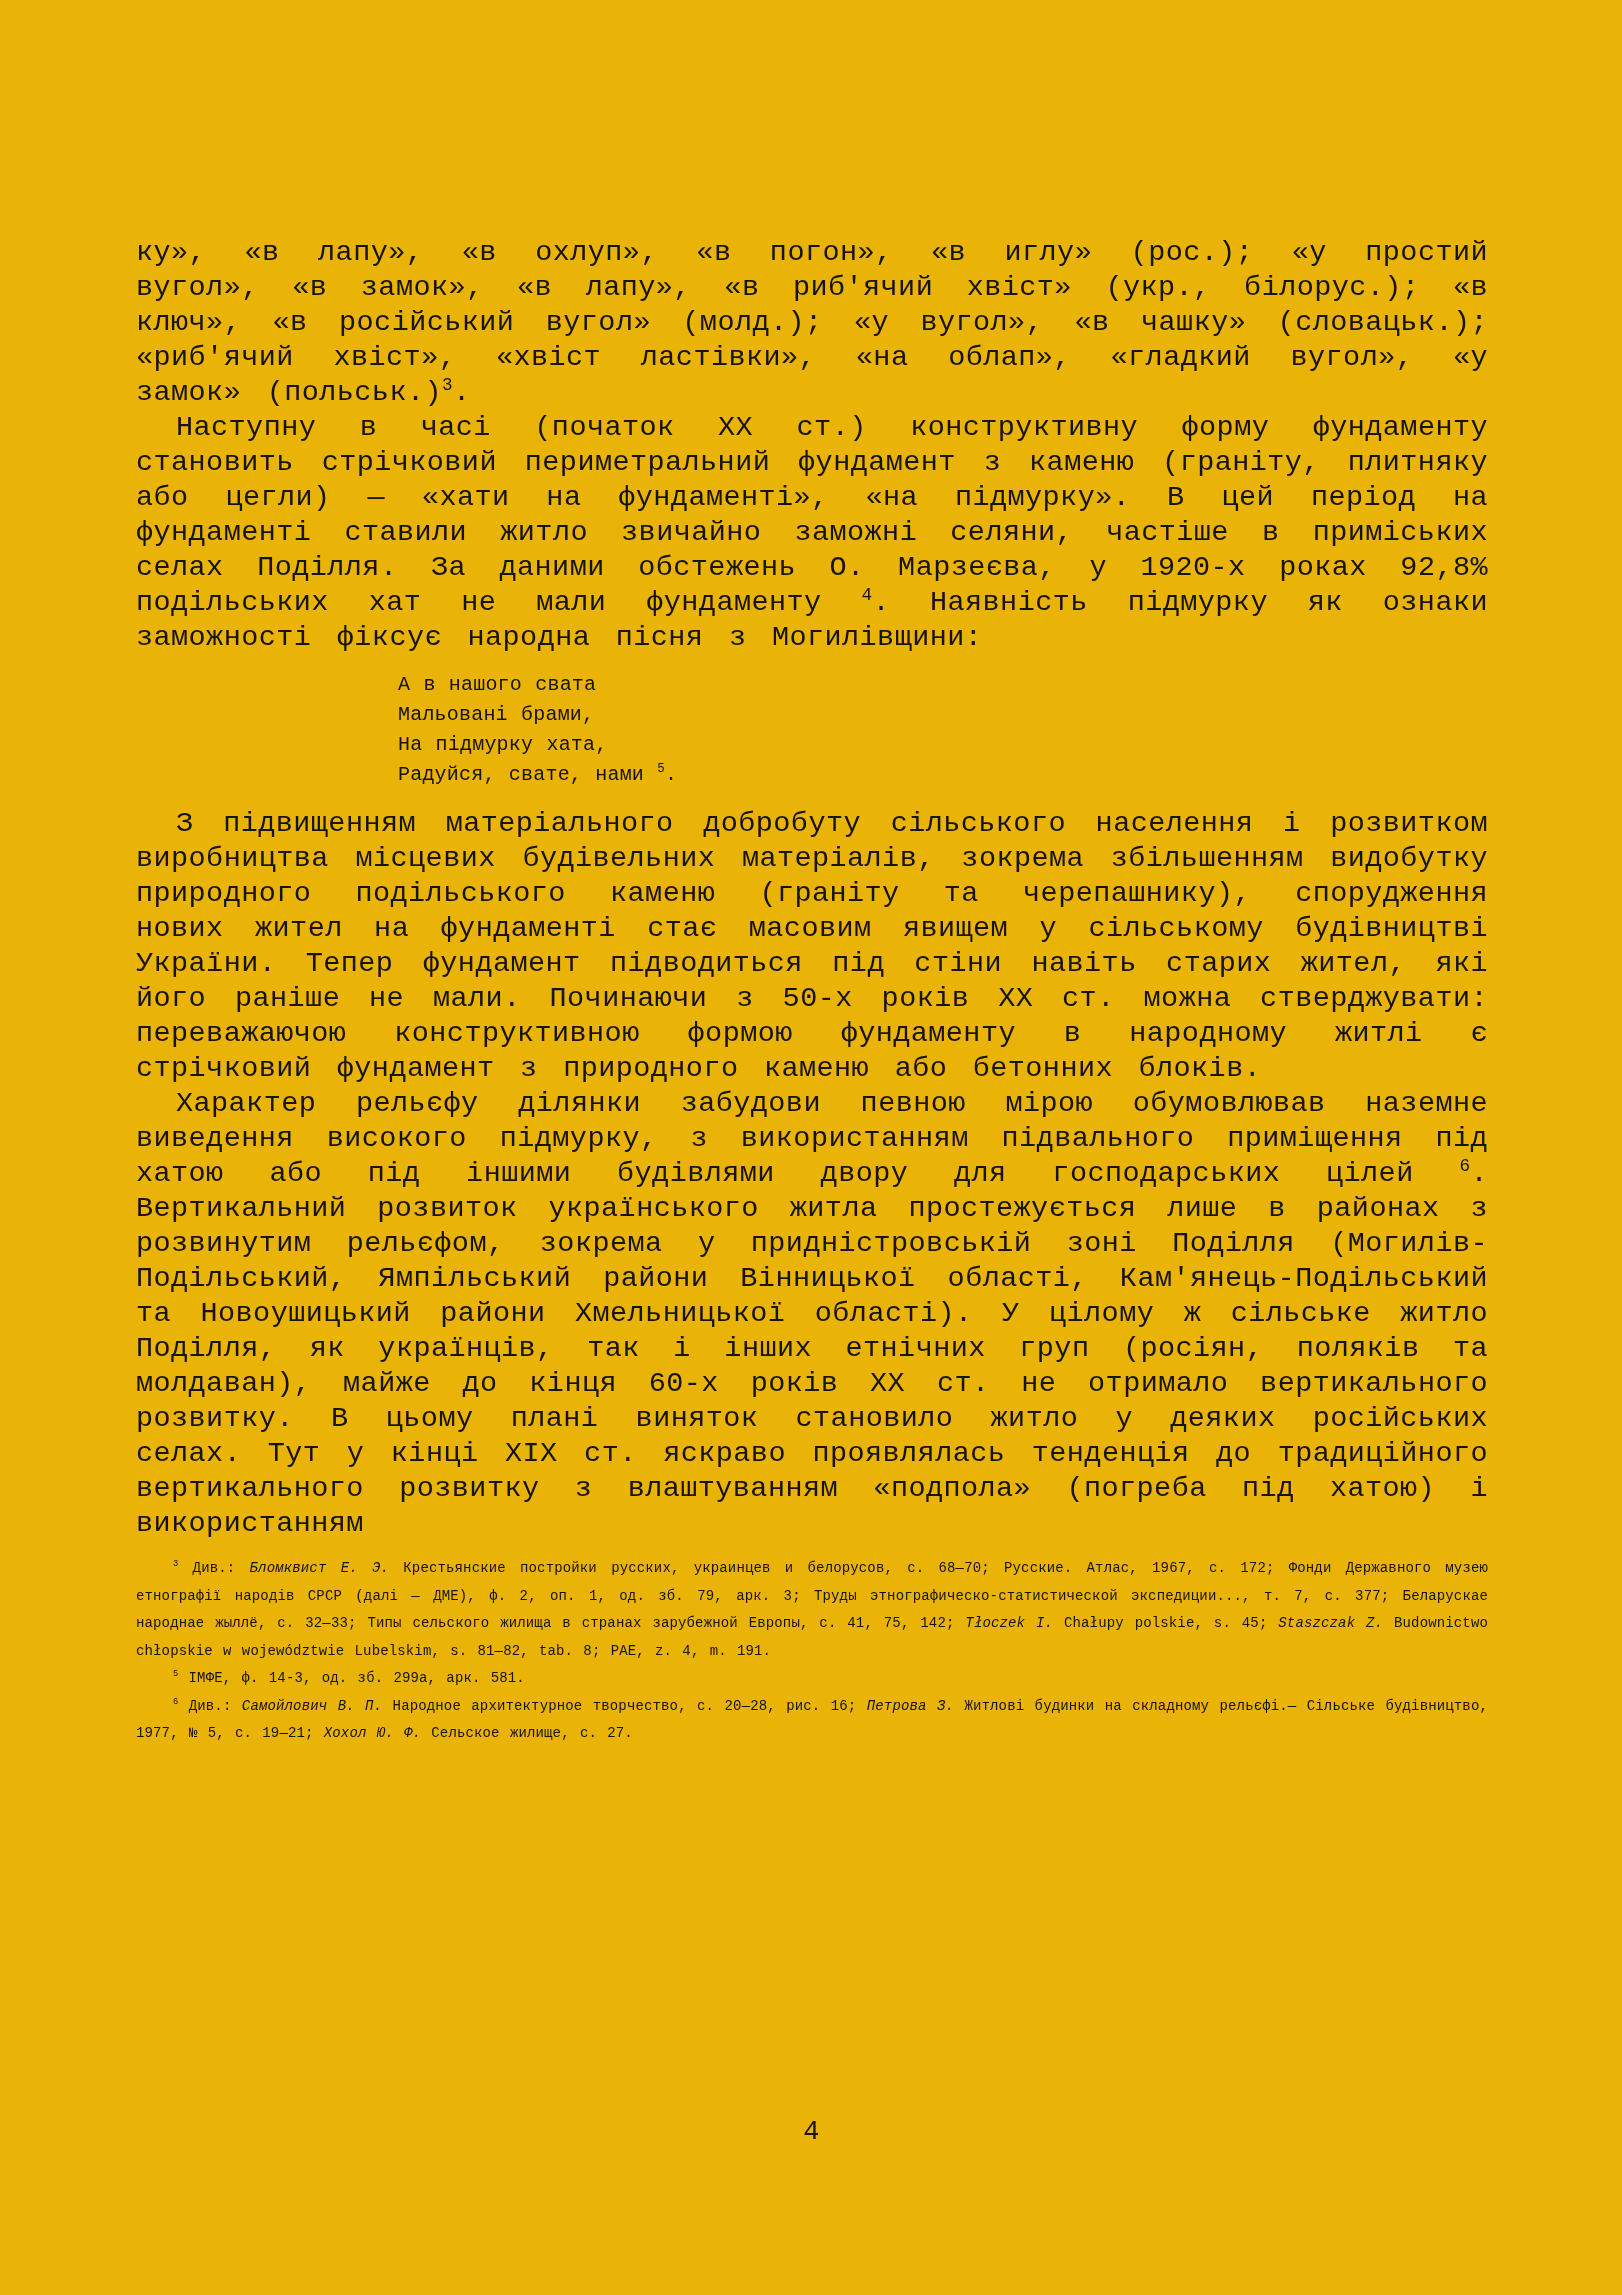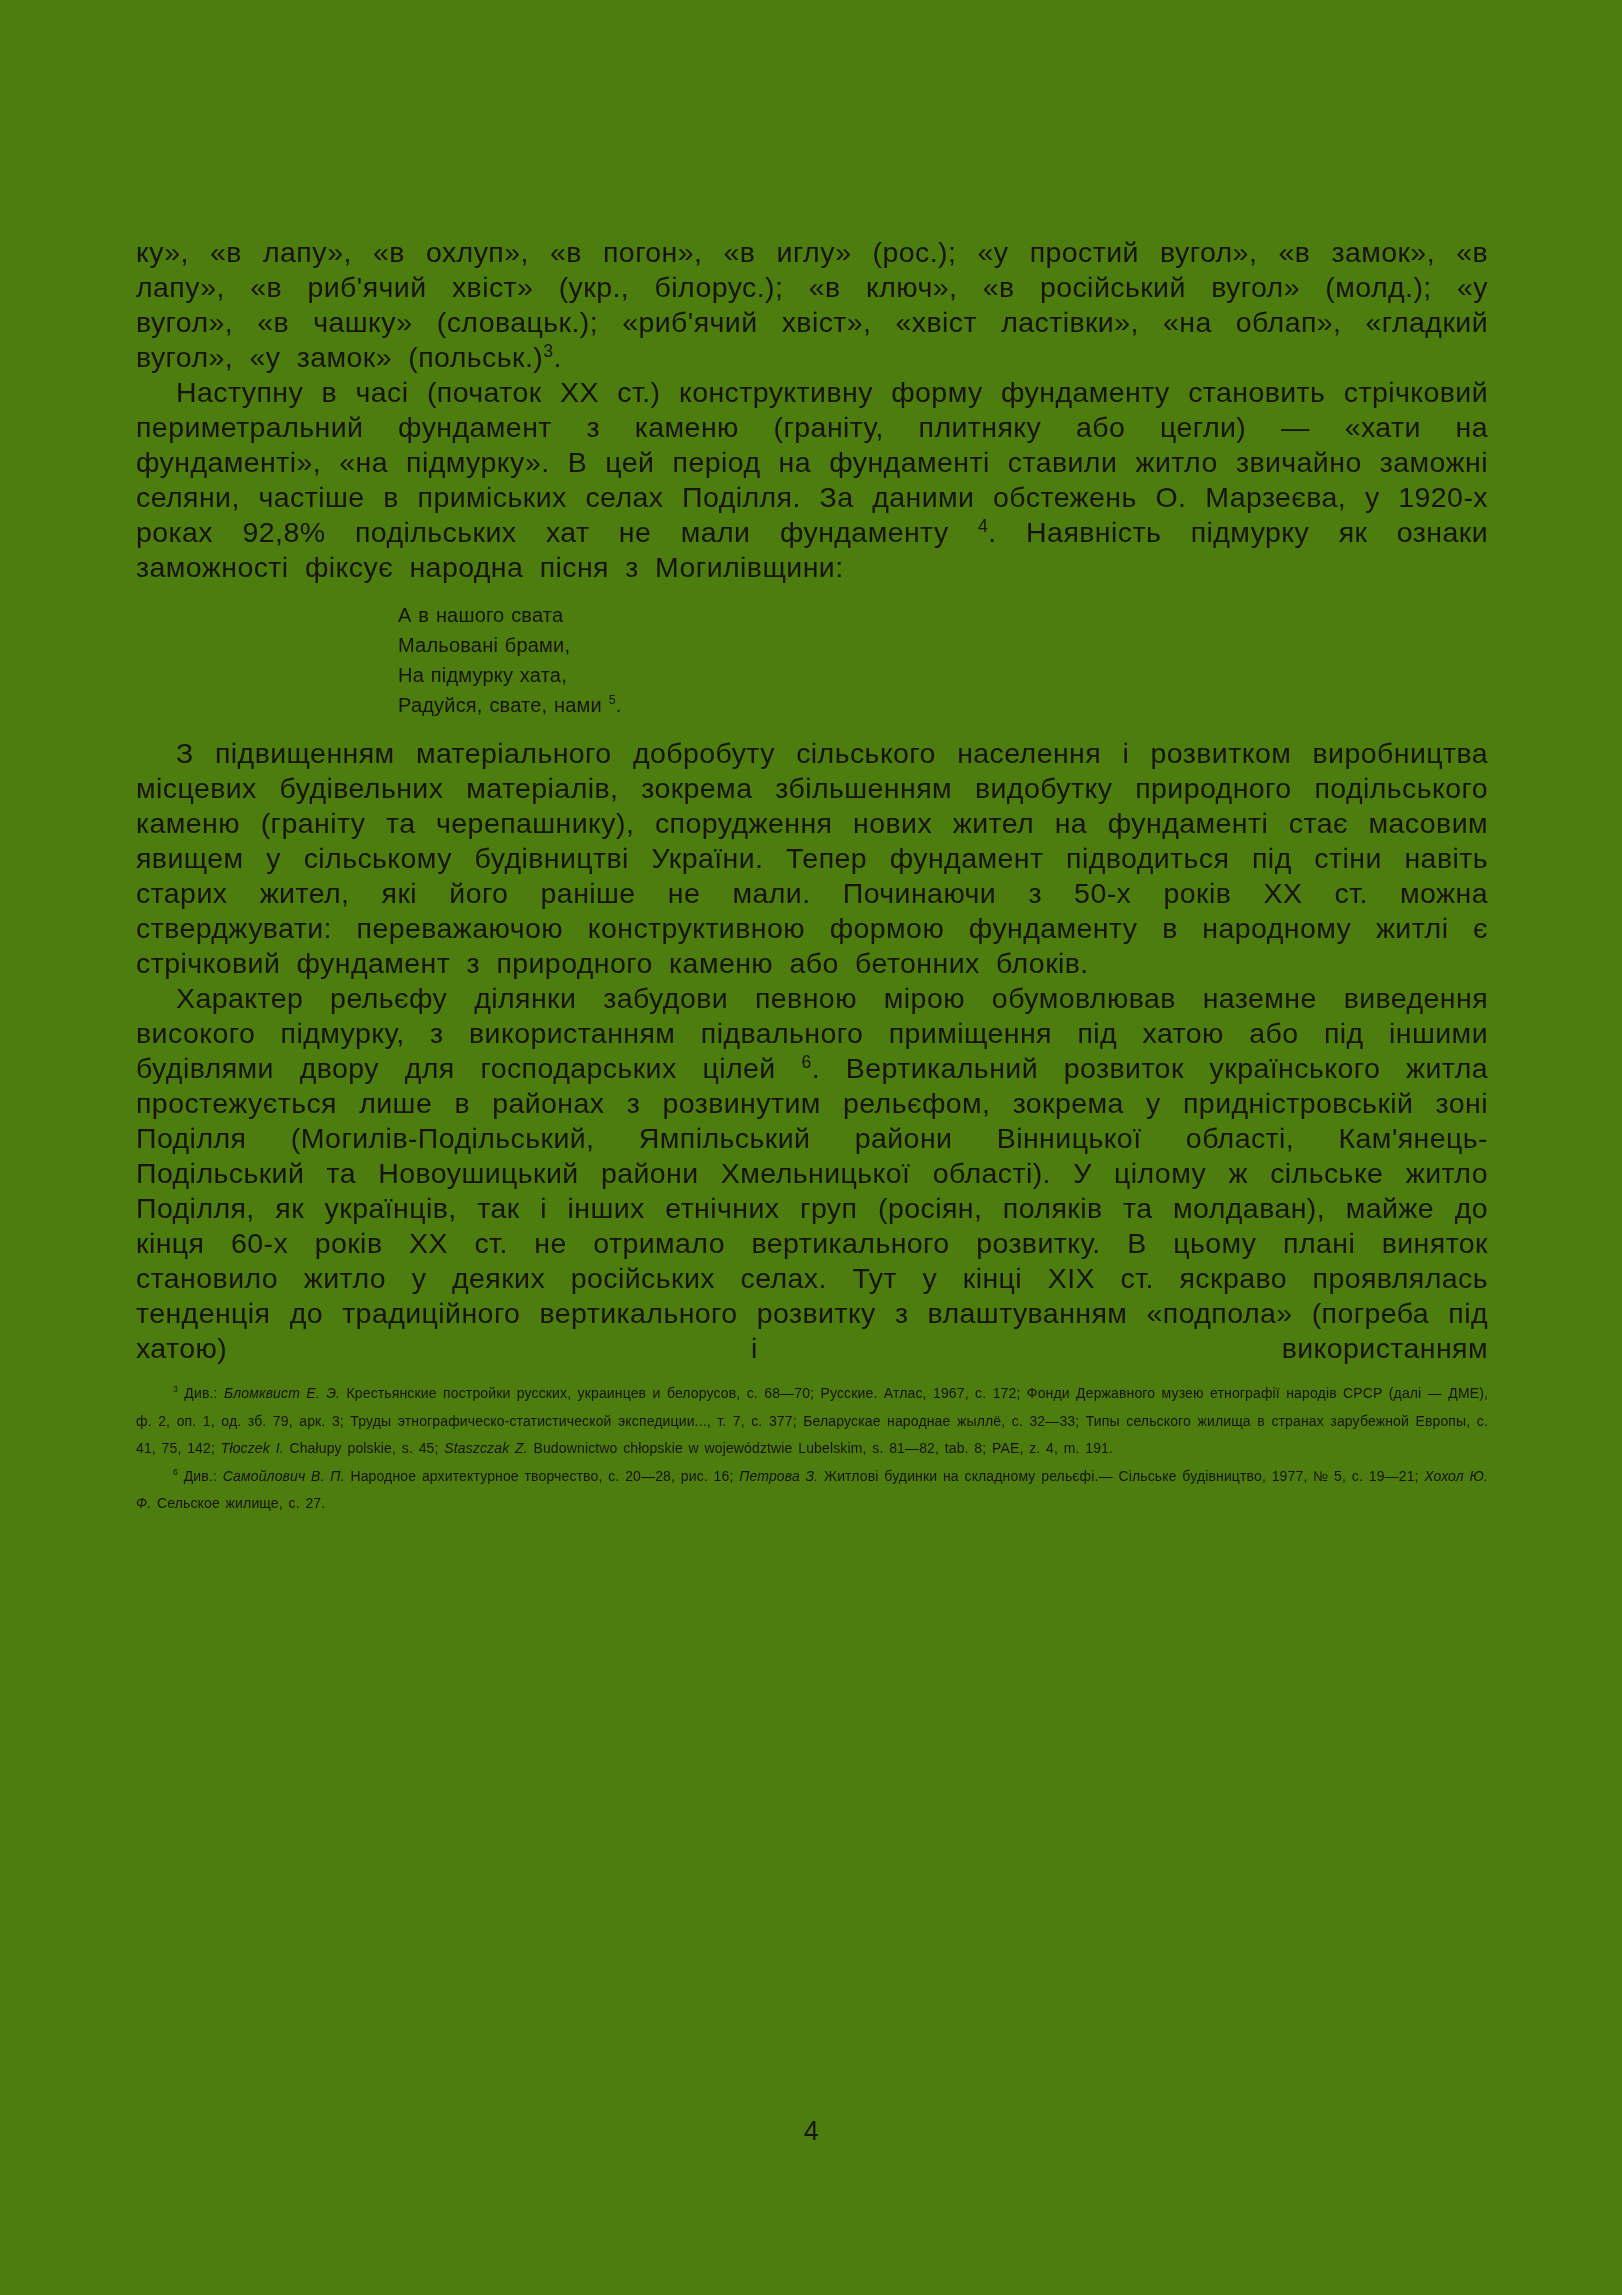--- a/index.html
+++ b/index.html
@@ -1,23 +1,23 @@
 <!DOCTYPE html>
 <html style="font-size:14.7px"><head>
 <meta charset="utf-8">
 <style>
   html, body { margin: 0; padding: 0; background: #d8d8d4; }
   .page {
     position: relative;
     width: 1623px;
     height: 2296px;
     margin: 0 auto;
-    background: #4d7c0f;
+    background: #eab308;
     color: #17130e;
-    font-family: Liberation Sans, sans-serif;
+    font-family: Liberation Mono, monospace;
     overflow: hidden;
   }
   .text-block {
     position: absolute;
     left: 136px;
     top: 235px;
     width: 1352px;
   }
   .body-text {
     font-size: 28.5px;
@@ -79,18 +79,19 @@
           <div><span>А в нашого свата</span></div>
           <div><span>Мальовані брами,</span></div>
           <div><span>На підмурку хата,</span></div>
           <div><span>Радуйся, свате, нами </span><sup>5</sup><span>.</span></div>
         </div>
         <p class="paragraph indent"><span>З підвищенням матеріального добробуту сільського населення і розвитком виробництва місцевих будівельних матеріалів, зокрема збільшенням видобутку природного подільського каменю (граніту та черепашнику), спорудження нових жител на фундаменті стає масовим явищем у сільському будівництві України. Тепер фундамент підводиться під стіни навіть старих жител, які його раніше не мали. Починаючи з 50-х років XX ст. можна стверджувати: переважаючою конструктивною формою фундаменту в народному житлі є стрічковий фундамент з природного каменю або бетонних блоків.</span></p>
         <p class="paragraph indent fill-last"><span>Характер рельєфу ділянки забудови певною мірою обумовлював наземне виведення високого підмурку, з використанням підвального приміщення під хатою або під іншими будівлями двору для господарських цілей </span><sup>6</sup><span>. Вертикальний розвиток українського житла простежується лише в районах з розвинутим рельєфом, зокрема у придністровській зоні Поділля (Могилів-Подільський, Ямпільський райони Вінницької області, Кам'янець-Подільський та Новоушицький райони Хмельницької області). У цілому ж сільське житло Поділля, як українців, так і інших етнічних груп (росіян, поляків та молдаван), майже до кінця 60-х років XX ст. не отримало вертикального розвитку. В цьому плані виняток становило житло у деяких російських селах. Тут у кінці XIX ст. яскраво проявлялась тенденція до традиційного вертикального розвитку з влаштуванням «подпола» (погреба під хатою) і використанням</span></p>
       </div>
     <div class="footnotes">
         <p class="footnote"><sup>3</sup><span> Див.: </span><span class="it">Бломквист Е. Э.</span><span> Крестьянские постройки русских, украинцев и белорусов, с. 68—70; Русские. Атлас, 1967, с. 172; Фонди Державного музею етнографії народів СРСР (далі — ДМЕ), ф. 2, оп. 1, од. зб. 79, арк. 3; Труды этнографическо-статистической экспедиции..., т. 7, с. 377; Беларускае народнае жыллё, с. 32—33; Типы сельского жилища в странах зарубежной Европы, с. 41, 75, 142; </span><span class="it">Tłoczek I.</span><span> Chałupy polskie, s. 45; </span><span class="it">Staszczak Z.</span><span> Budownictwo chłopskie w województwie Lubelskim, s. 81—82, tab. 8; PAE, z. 4, m. 191.</span></p>
+        <p class="footnote"><sup>5</sup><span> ІМФЕ, ф. 14-3, од. зб. 299а, арк. 581.</span></p>
         <p class="footnote"><sup>6</sup><span> Див.: </span><span class="it">Самойлович В. П.</span><span> Народное архитектурное творчество, с. 20—28, рис. 16; </span><span class="it">Петрова З.</span><span> Житлові будинки на складному рельєфі.— Сільське будівництво, 1977, № 5, с. 19—21; </span><span class="it">Хохол Ю. Ф.</span><span> Сельское жилище, с. 27.</span></p>
       </div>
   </div>
   <div class="page-number">4</div>
 </div>
 
 
 </body></html>

